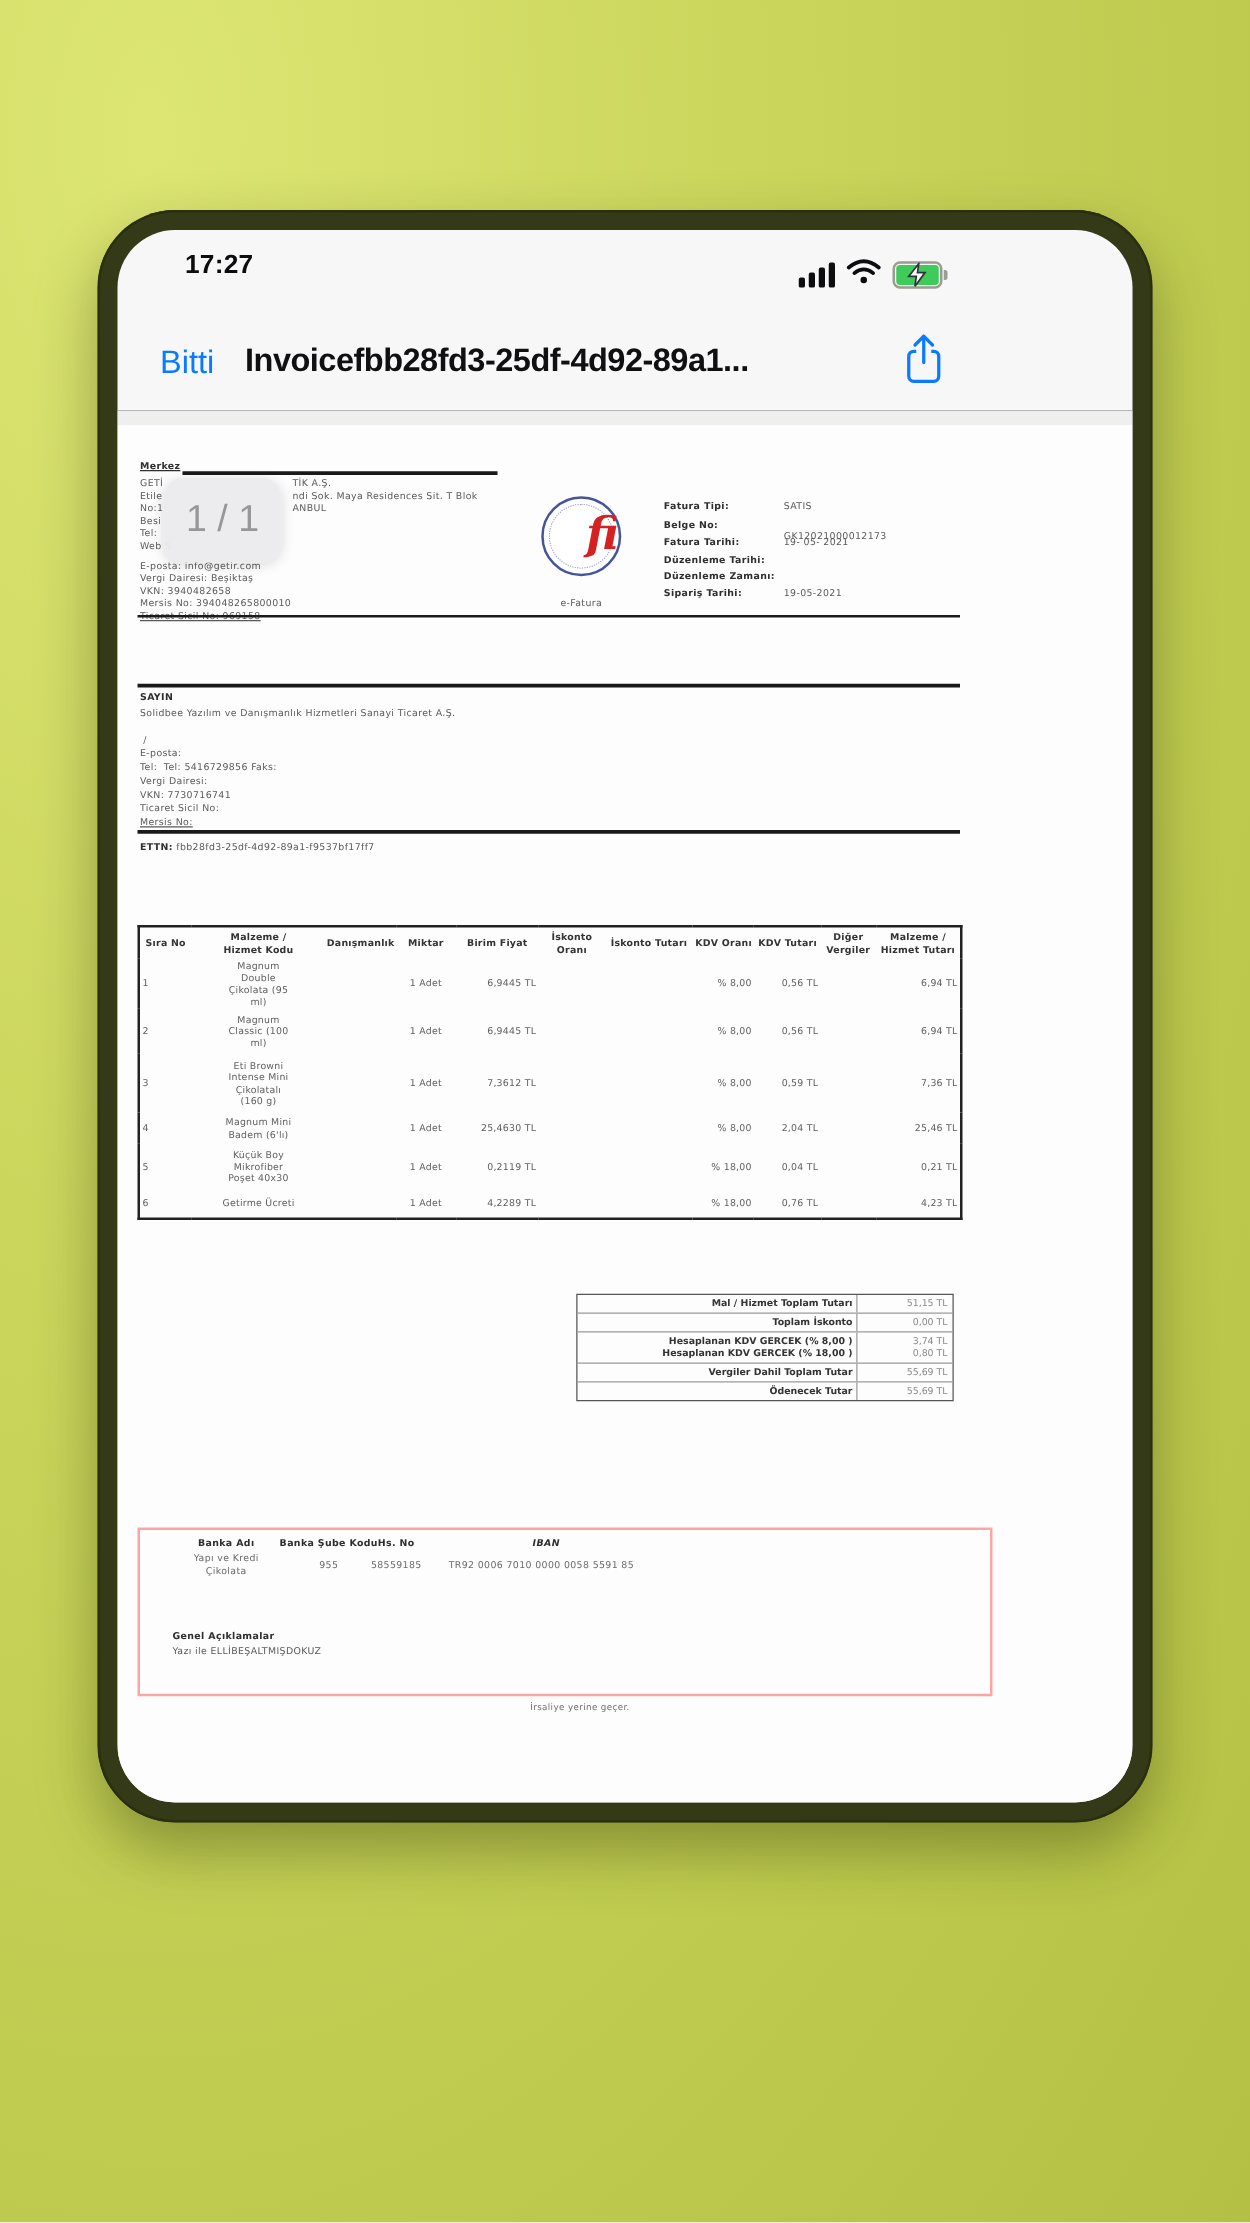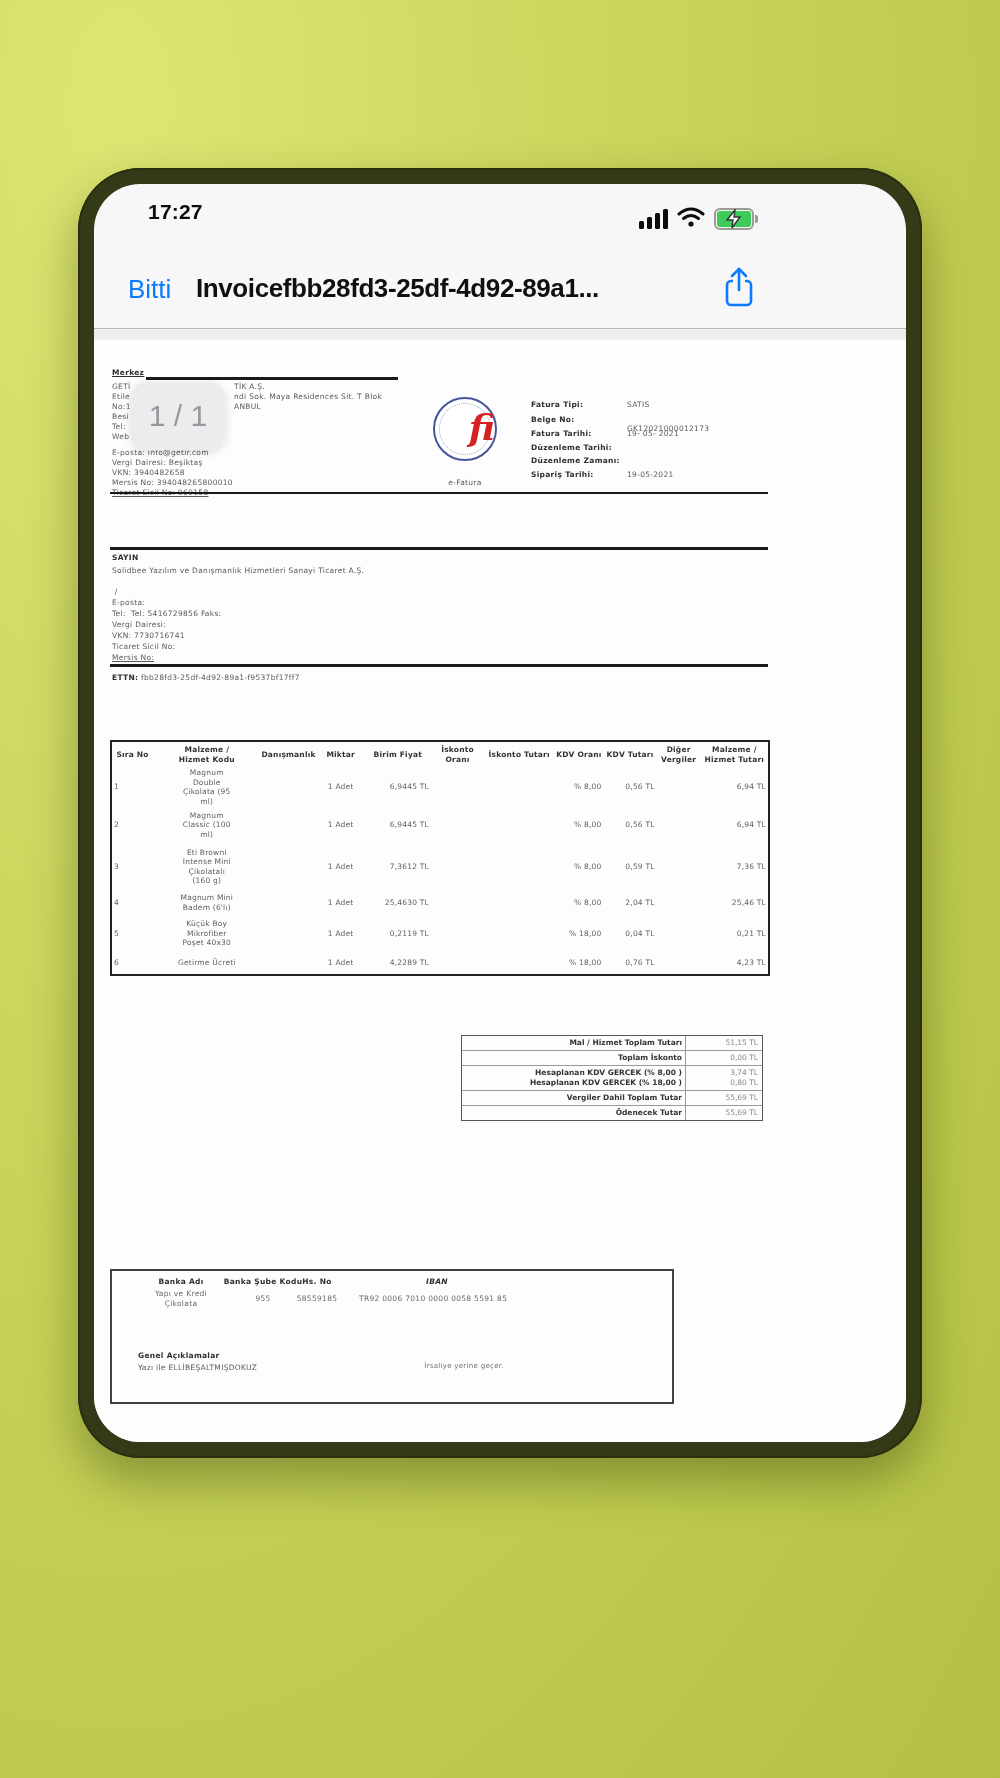--- a/index.html
+++ b/index.html
@@ -56,21 +56,21 @@
   .c-name{text-align:center;}
   .c-qty{text-align:center;}
   .c-r{text-align:right;}
   
   .totals{position:absolute;left:367px;top:695px;width:302px;border:1px solid #555;font-size:7.5px;}
   .trow{display:flex;border-bottom:1px solid #9a9a9a;align-items:stretch;}
   .trow:last-child{border-bottom:none;}
   .tlabel{flex:1;text-align:right;font-weight:bold;color:#333;padding:2px 3px;border-right:1px solid #9a9a9a;line-height:10px;}
   .tval{width:76px;text-align:right;color:#8a8a8a;padding:2px 4px;line-height:10px;}
   
-  .bankbox{position:absolute;left:16px;top:882px;width:564px;height:135px;border:2px solid #404040;margin-top:47px;}
+  .bankbox{position:absolute;left:16px;top:882px;width:684px;height:135px;border:2px solid #fca5a5;}
   .bank-h{position:absolute;font-size:7.5px;font-weight:bold;color:#2e2e2e;text-align:center;letter-spacing:.3px;}
   .bank-v{position:absolute;font-size:7.5px;color:#6a6a6a;text-align:center;letter-spacing:.3px;line-height:10px;}
   .foot{position:absolute;left:260px;top:1022px;width:220px;text-align:center;font-size:7px;color:#6f6f6f;letter-spacing:.3px;}
 </style>
 </head>
 <body>
 
 <div class="canvas">
   <div class="phone">
     <div class="screen">

